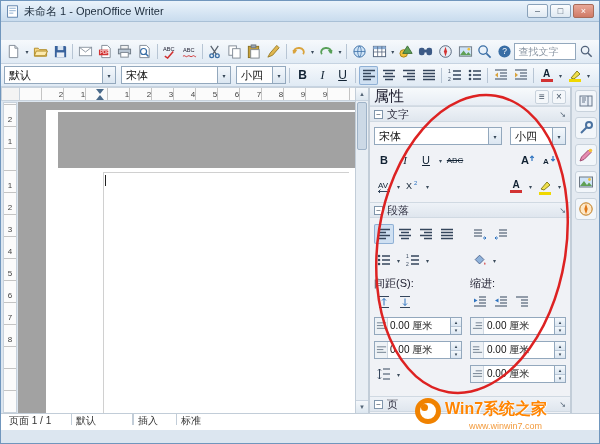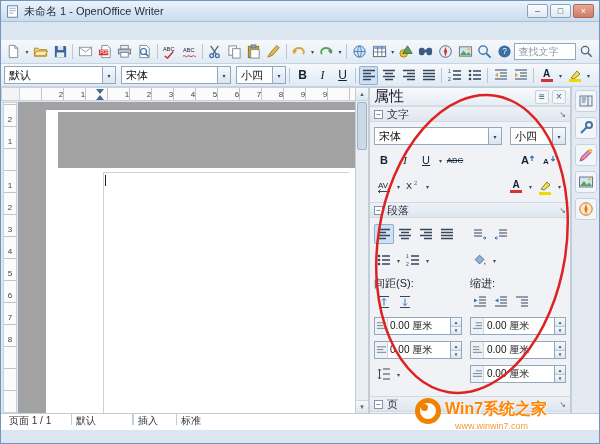--- a/index.html
+++ b/index.html
@@ -103,21 +103,21 @@
   .statusbar { position:absolute; bottom:13px; left:0; right:0; height:17px; background:#ffffff; border-top:1px solid #c2cdd8; display:flex; align-items:flex-start; padding-left:4px; font-size:10px; color:#333; }
   .sb-item { padding:0 4px; white-space:nowrap; overflow:hidden; }
   .sb-sep { width:1px; height:11px; background:#c2cdd8; }
 
   
   .annotation { position:absolute; left:0; top:0; width:600px; height:444px; pointer-events:none; z-index:40; }
   .watermark { position:absolute; left:414px; top:393px; width:175px; height:46px; z-index:50; }
   .wm-logo { position:absolute; left:0; top:4px; width:26px; height:26px; border:5px solid #f08200; border-radius:50%; background:#fff; }
   .wm-logo::after { content:""; position:absolute; left:1px; top:1px; width:7px; height:7px; background:#f08200; border-radius:50%; }
   .wm-title { position:absolute; left:30px; top:5px; font-size:16px; font-weight:bold; color:#ff8400; text-shadow:0 1px 1px #fff,1px 0 1px #fff; white-space:nowrap; }
-  .wm-url { position:absolute; left:40px; top:27px; font-size:9px; color:#f29b3e; white-space:nowrap; }
+  .wm-url { position:absolute; left:54px; top:27px; font-size:9px; color:#f29b3e; white-space:nowrap; }
 </style>
 </head>
 <body>
 
 <div id="app">
 
   <div class="titlebar">
     <span class="app-ico">
         <svg viewBox="0 0 16 16">
           <rect x="2" y="1" width="12" height="14" fill="#fff" stroke="#4a72a0"></rect>

